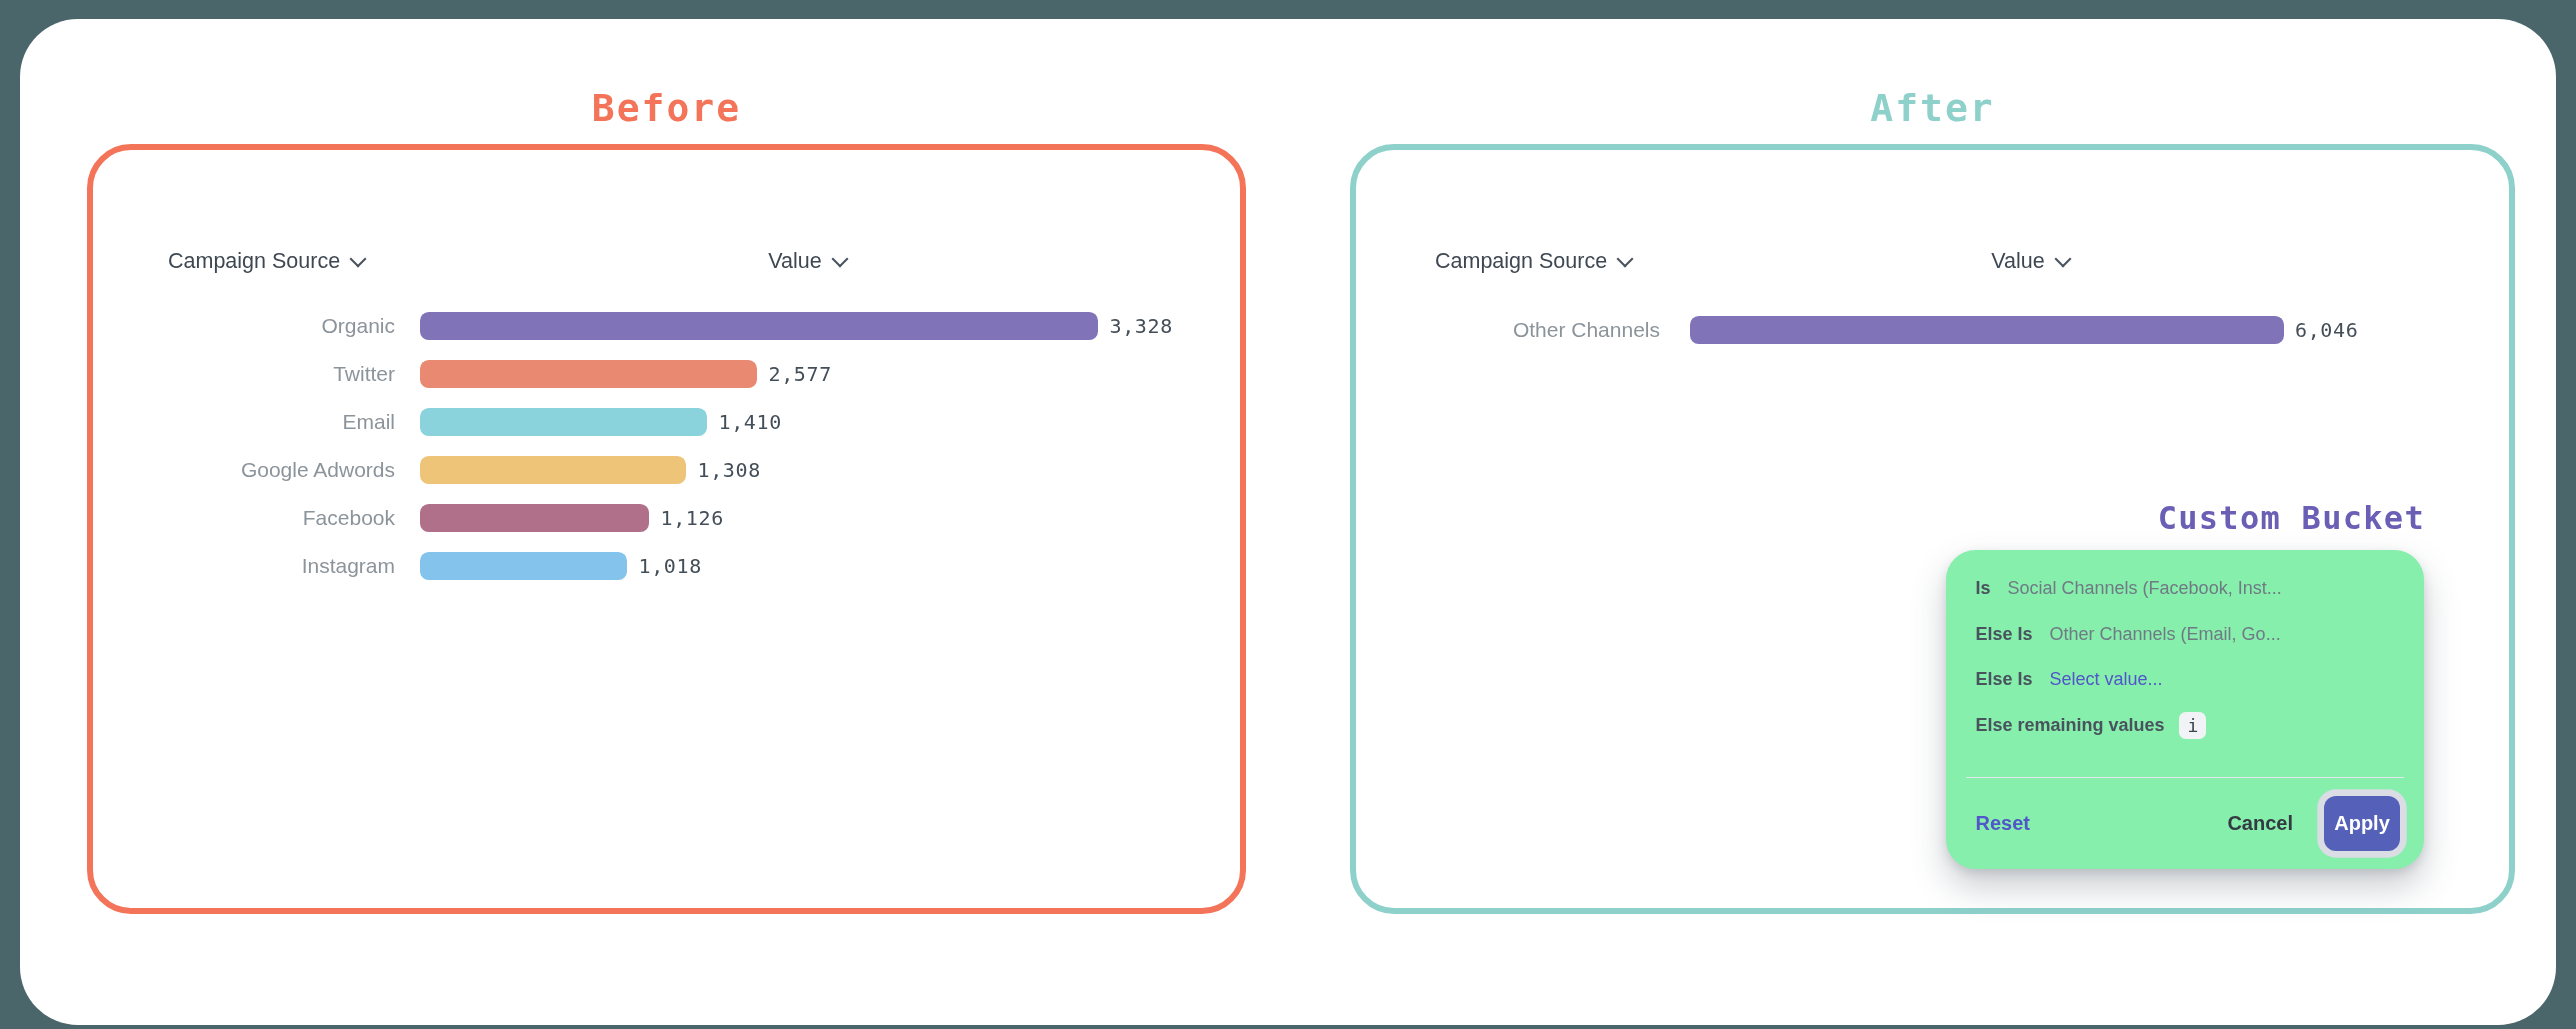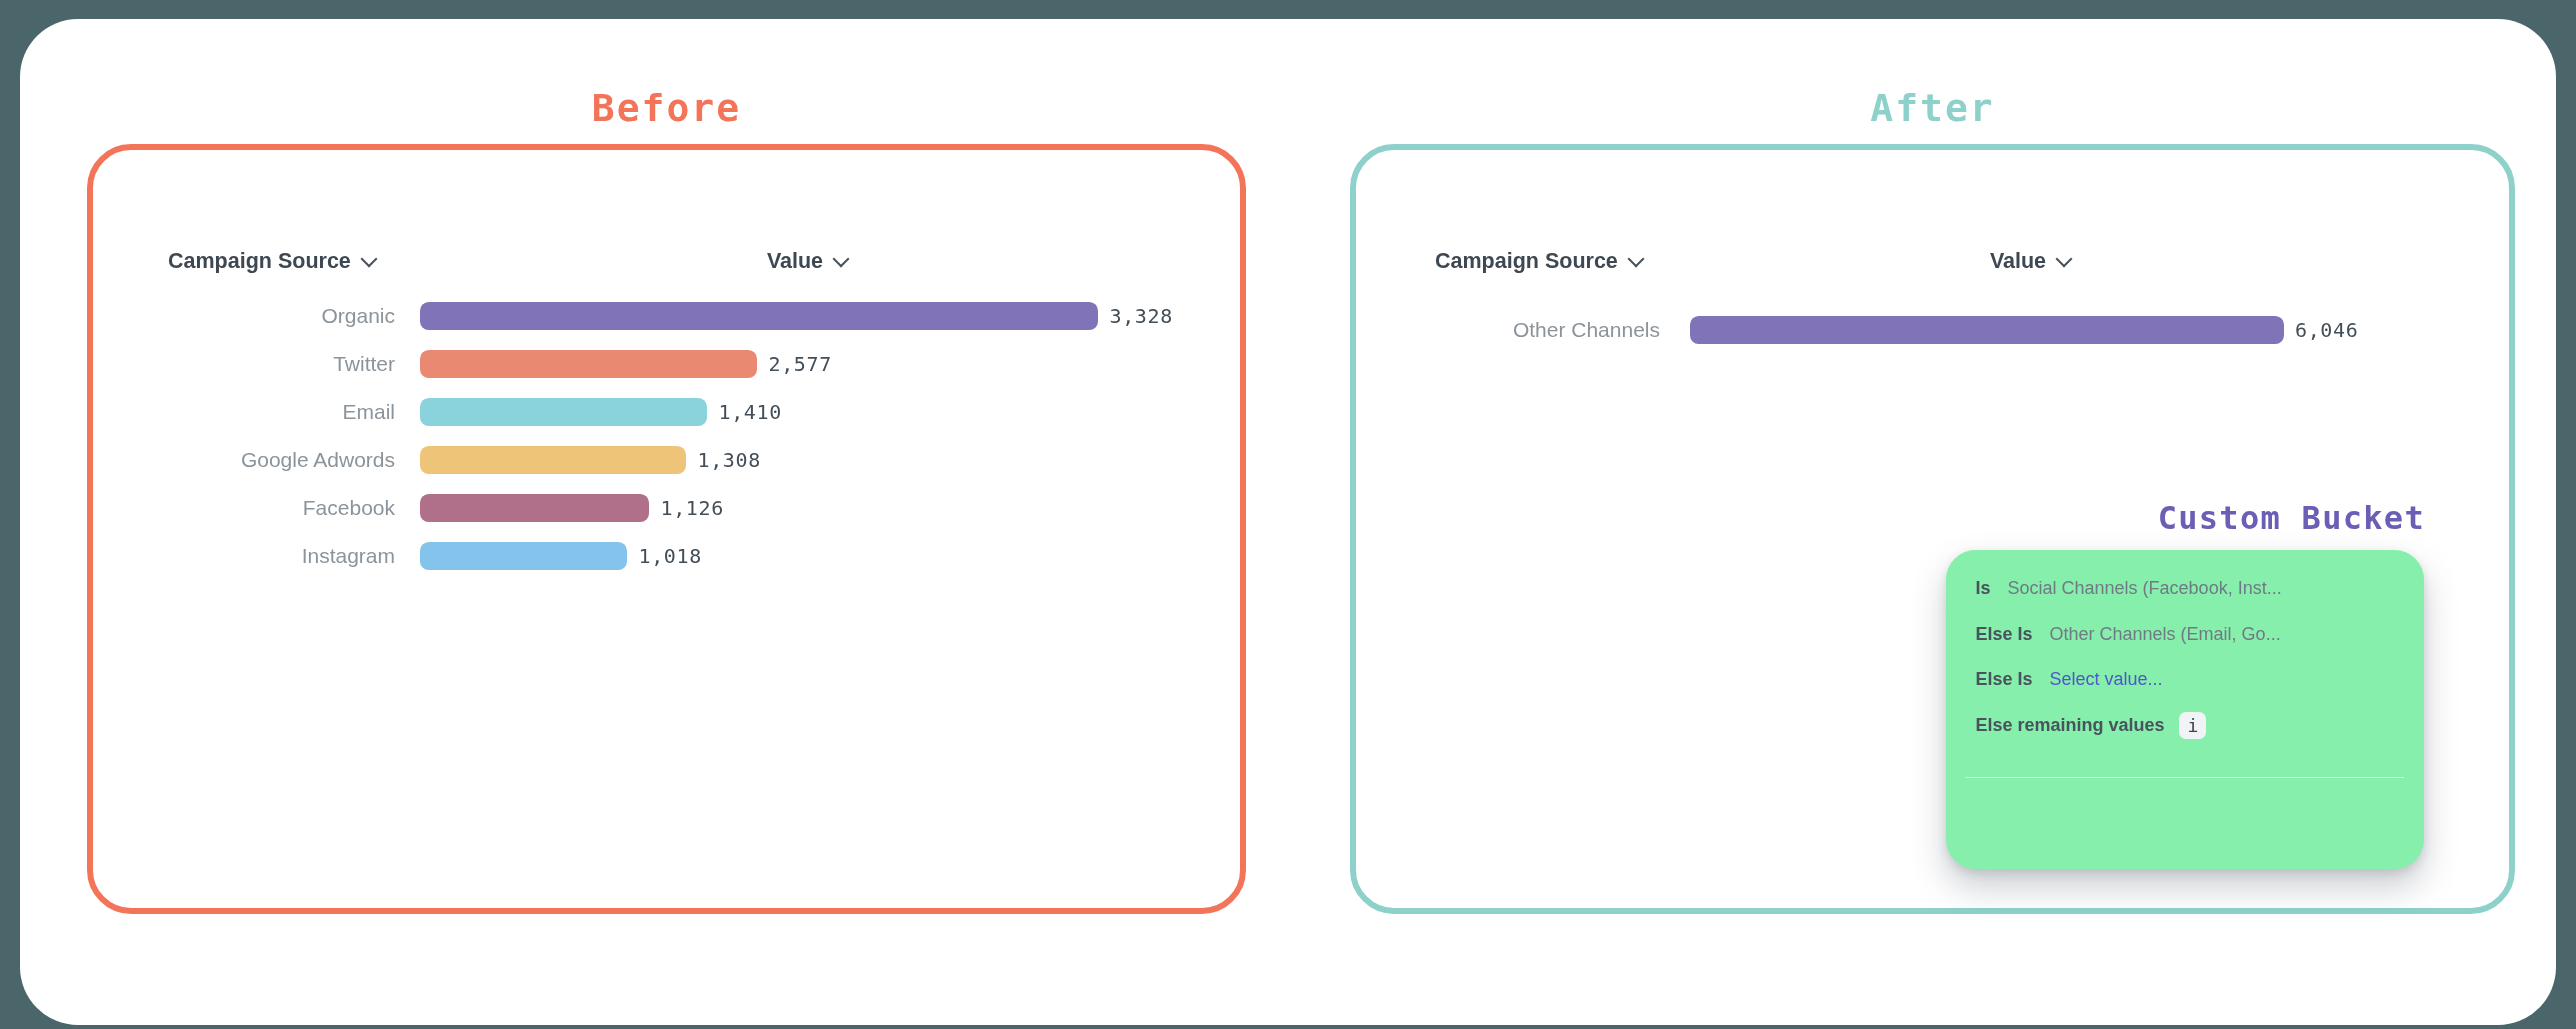--- a/index.html
+++ b/index.html
@@ -40,38 +40,38 @@
     box-sizing:border-box;
     background:transparent;
   }
   .panel-box.before{left:67px;width:1159px;border-color:var(--before-accent);}
   .panel-box.after{left:1330px;width:1165px;border-color:var(--after-accent);}
   
   .col-header{
     position:absolute;
     display:flex;align-items:center;gap:12px;
     height:31px;
-    font-size:21.5px;font-weight:700;color:#3E4852;
+    font-size:21.5px;font-weight:400;color:#3E4852;
     cursor:pointer;
   }
   .col-header.dim-before{left:148px;top:227px;}
   .col-header.measure-before{left:710px;top:227px;width:154px;justify-content:center;}
   .col-header.dim-after{left:1415px;top:227px;}
   .col-header.measure-after{left:1933px;top:227px;width:154px;justify-content:center;}
   .chev{
     width:10px;height:10px;
     border:solid #49535D;
     border-width:0 2.7px 2.7px 0;
     transform:rotate(45deg);
     margin-top:-6px;
     flex:none;
   }
   
   .rows{position:absolute;}
-  .rows.before-rows{left:81px;top:273px;}
+  .rows.before-rows{left:81px;top:283px;}
   .rows.after-rows{left:1343px;top:287px;}
   .trow{display:flex;align-items:center;height:48px;}
   .tlabel{
     text-align:right;flex:none;
     font-size:21px;color:#8C949B;
   }
   .before-rows .tlabel{width:294px;}
   .after-rows .tlabel{width:297px;}
   .bar{
     height:28px;border-radius:8.7px;flex:none;
@@ -222,17 +222,22 @@
         <div class="prow">
           <span class="plabel">Else Is</span>
           <span class="pvalue link">Select value...</span>
         </div>
         <div class="prow">
           <span class="plabel">Else remaining values</span>
           <span class="ibadge">i</span>
         </div>
       </div>
       <div class="divider"></div>
+      <div class="pfooter">
+        <span class="reset">Reset</span>
+        <span class="cancel">Cancel</span>
+        <button class="apply">Apply</button>
+      </div>
     </div>
 
   </div>
 </div>
 
 
 </body></html>

